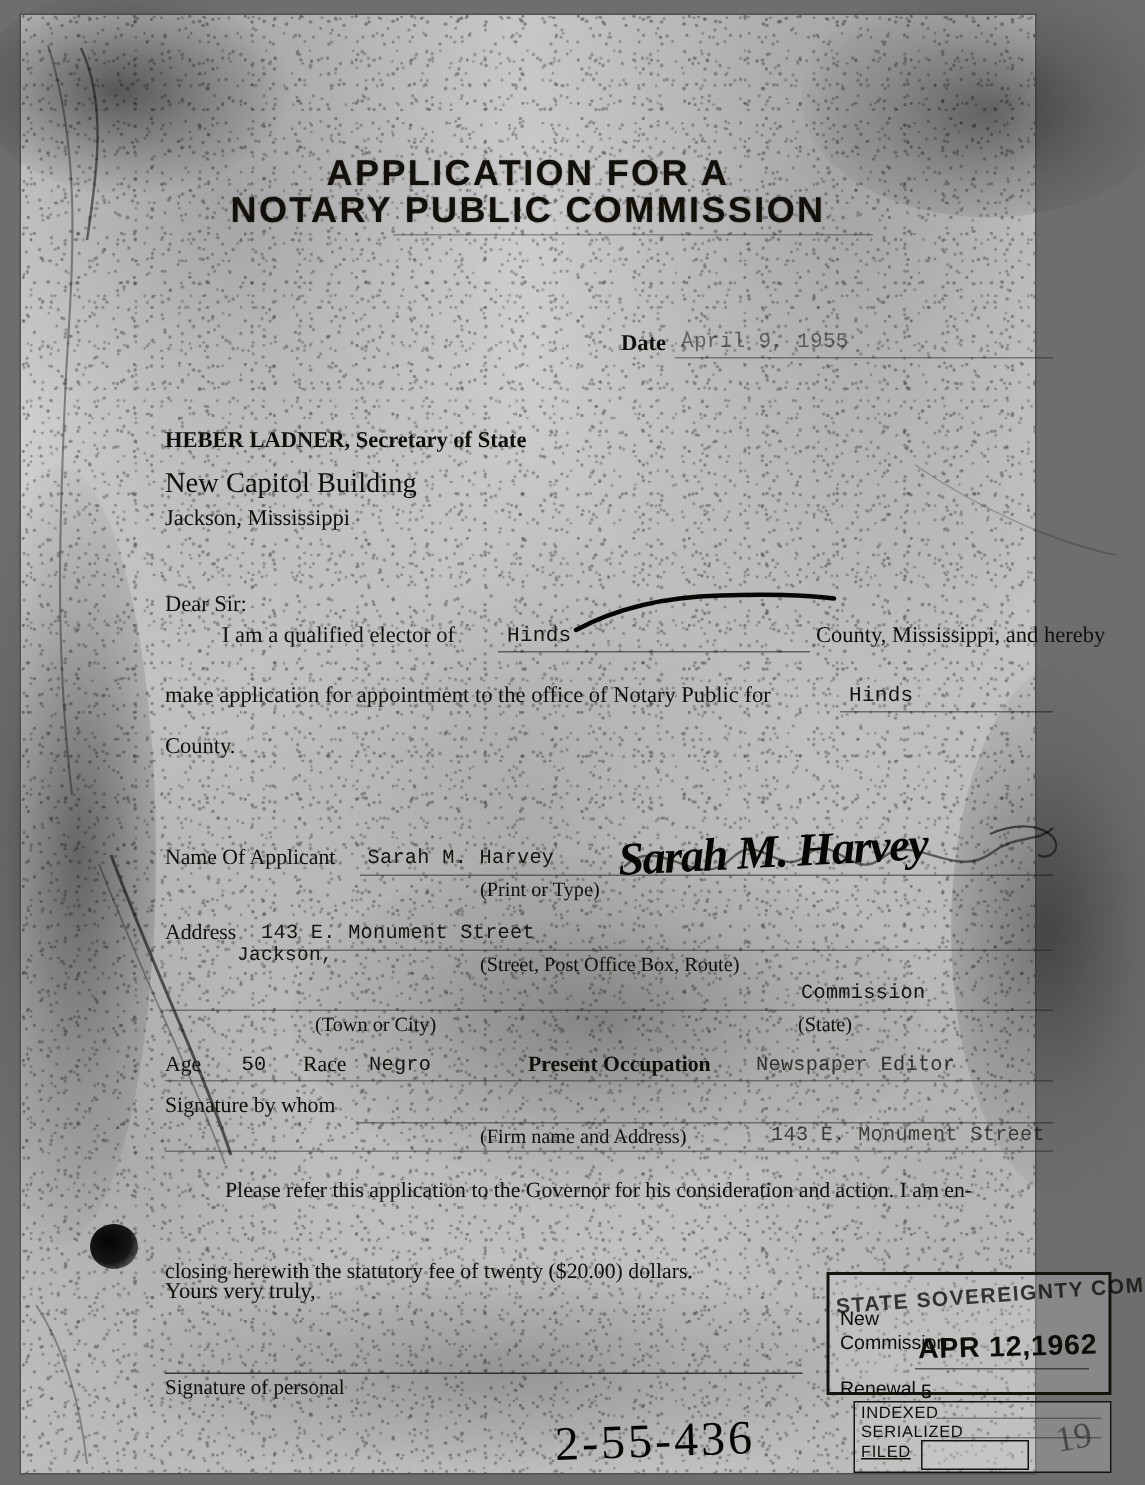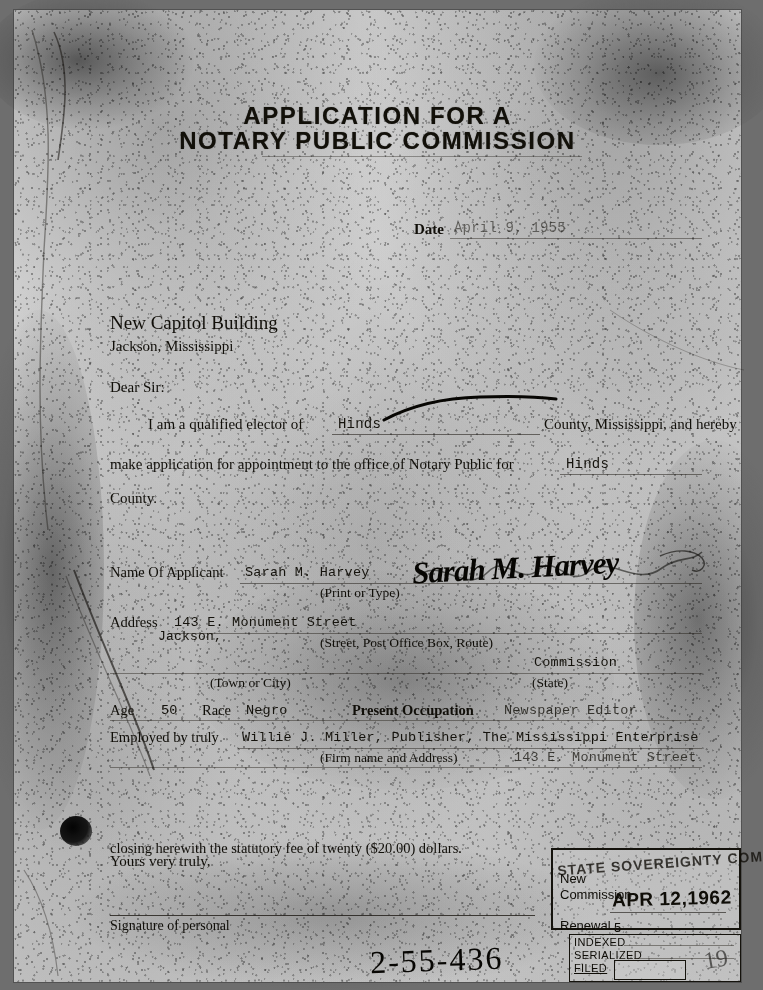--- a/index.html
+++ b/index.html
@@ -13,21 +13,21 @@
     height: 990px;
     overflow: hidden;
     background: #6e6e6e;
     font-family: "Liberation Sans", sans-serif;
   }
   
   #paper {
     position: absolute;
     left: 14px;
     top: 10px;
-    width: 727px;
+    width: 676px;
     height: 972px;
     background:
       radial-gradient(ellipse at 20% 12%, rgba(90,90,90,0.42) 0%, rgba(150,150,150,0.10) 28%, rgba(255,255,255,0) 52%),
       radial-gradient(ellipse at 82% 8%, rgba(70,70,70,0.40) 0%, rgba(160,160,160,0.12) 30%, rgba(255,255,255,0) 55%),
       radial-gradient(ellipse at 50% 55%, rgba(120,120,120,0.30) 0%, rgba(200,200,200,0.10) 40%, rgba(255,255,255,0) 70%),
       radial-gradient(ellipse at 10% 78%, rgba(80,80,80,0.35) 0%, rgba(255,255,255,0) 45%),
       radial-gradient(ellipse at 88% 72%, rgba(95,95,95,0.33) 0%, rgba(255,255,255,0) 48%),
       linear-gradient(160deg, #c9c9c9 0%, #dcdcdc 22%, #cfcfcf 48%, #dadada 70%, #c4c4c4 100%);
     box-shadow: 0 0 0 1px rgba(0,0,0,0.25);
     filter: contrast(1.05);
@@ -173,24 +173,25 @@
     </svg>
 
     <div class="title" style="top:92px; font-size:24px;">APPLICATION FOR A</div>
     <div class="title" style="top:117px; font-size:24px;">NOTARY PUBLIC COMMISSION</div>
     <div class="rule" style="left:248px; top:146px; width:320px; height:1px; background:rgba(25,22,16,0.35);"></div>
 
     <div class="doc-text" style="left:400px; top:211px; font-size:15px;font-weight:bold;">Date</div>
     <div class="typed" style="left:440px; top:210px; font-size:14px; opacity:0.55;">April 9, 1955</div>
     <div class="rule faint" style="left:436px; top:228px; width:252px;"></div>
 
+    <div class="doc-text" style="left:96px; top:276px; font-size:15px; font-weight:600;">HEBER LADNER, Secretary of State</div>
     <div class="doc-text" style="left:96px; top:302px; font-size:19px;">New Capitol Building</div>
     <div class="doc-text" style="left:96px; top:328px; font-size:15px;">Jackson, Mississippi</div>
 
-    <div class="doc-text" style="left:96px; top:369px; font-size:15px;">Dear Sir:</div>
+    <div class="doc-text" style="left:96px; top:385px; font-size:15px;">Dear Sir:</div>
 
     <div class="doc-text" style="left:134px; top:406px; font-size:15px;">I am a qualified elector of</div>
     <div class="typed" style="left:324px; top:406px; font-size:14px;">Hinds</div>
     <div class="rule" style="left:318px; top:424px; width:208px; background:rgba(30,26,20,0.55);"></div>
     <div class="doc-text" style="left:530px; top:406px; font-size:15px;">County, Mississippi, and hereby</div>
 
     <svg class="curve" width="200" height="34" viewBox="0 0 200 34" style="left:366px; top:384px;">
       <path d="M4,26 C30,12 60,4 100,3 C130,2 160,3 176,5" stroke="#0d0c09" stroke-width="3" fill="none" stroke-linecap="round"></path>
     </svg>
 
@@ -223,27 +224,27 @@
     <div class="doc-text" style="left:518px; top:665px; font-size:13.5px;">(State)</div>
 
     <div class="doc-text" style="left:96px; top:692px; font-size:14.5px;">Age</div>
     <div class="typed" style="left:147px; top:693px; font-size:13.5px;">50</div>
     <div class="doc-text" style="left:188px; top:692px; font-size:14.5px;">Race</div>
     <div class="typed" style="left:232px; top:693px; font-size:13.5px;">Negro</div>
     <div class="doc-text" style="left:338px; top:692px; font-size:14.5px; font-weight:600;">Present Occupation</div>
     <div class="typed" style="left:490px; top:693px; font-size:13.5px; opacity:0.8;">Newspaper Editor</div>
     <div class="rule faint" style="left:96px; top:710px; width:592px;"></div>
 
-    <div class="doc-text" style="left:96px; top:719px; font-size:14.5px;">Employed by truly</div>
-    <div class="typed" style="left:228px; top:720px; font-size:13.5px;">Willie J. Miller, Publisher, The Mississippi Enterprise</div>
+    <div class="doc-text" style="left:96px; top:719px; font-size:14.5px;">Signature by whom</div>
     <div class="rule" style="left:224px; top:738px; width:464px; background:rgba(30,26,20,0.45);"></div>
     <div class="doc-text" style="left:306px; top:740px; font-size:13.5px;">(Firm name and Address)</div>
     <div class="typed" style="left:500px; top:740px; font-size:13.5px; opacity:0.75;">143 E. Monument Street</div>
     <div class="rule faint" style="left:96px; top:757px; width:592px;"></div>
 
+    <div class="doc-text" style="left:136px; top:776px; font-size:14.5px;">Please refer this application to the Governor for his consideration and action. I am en-</div>
     <div class="doc-text" style="left:96px; top:830px; font-size:14.5px;">closing herewith the statutory fee of twenty ($20.00) dollars.</div>
 
     <div class="blob-dot" style="left:46px; top:806px; width:32px; height:30px;"></div>
 
     <div class="doc-text" style="left:96px; top:843px; font-size:15px;">Yours very truly,</div>
     <div class="rule" style="left:96px; top:905px; width:425px; background:rgba(25,22,16,0.75); height:1.4px;"></div>
     <div class="doc-text" style="left:96px; top:908px; font-size:14px;">Signature of personal</div>
 
     <div class="hand" style="left:356px; top:932px; font-size:32px; letter-spacing:2px; font-style:normal; transform:rotate(-2deg);">2-55-436</div>
 

